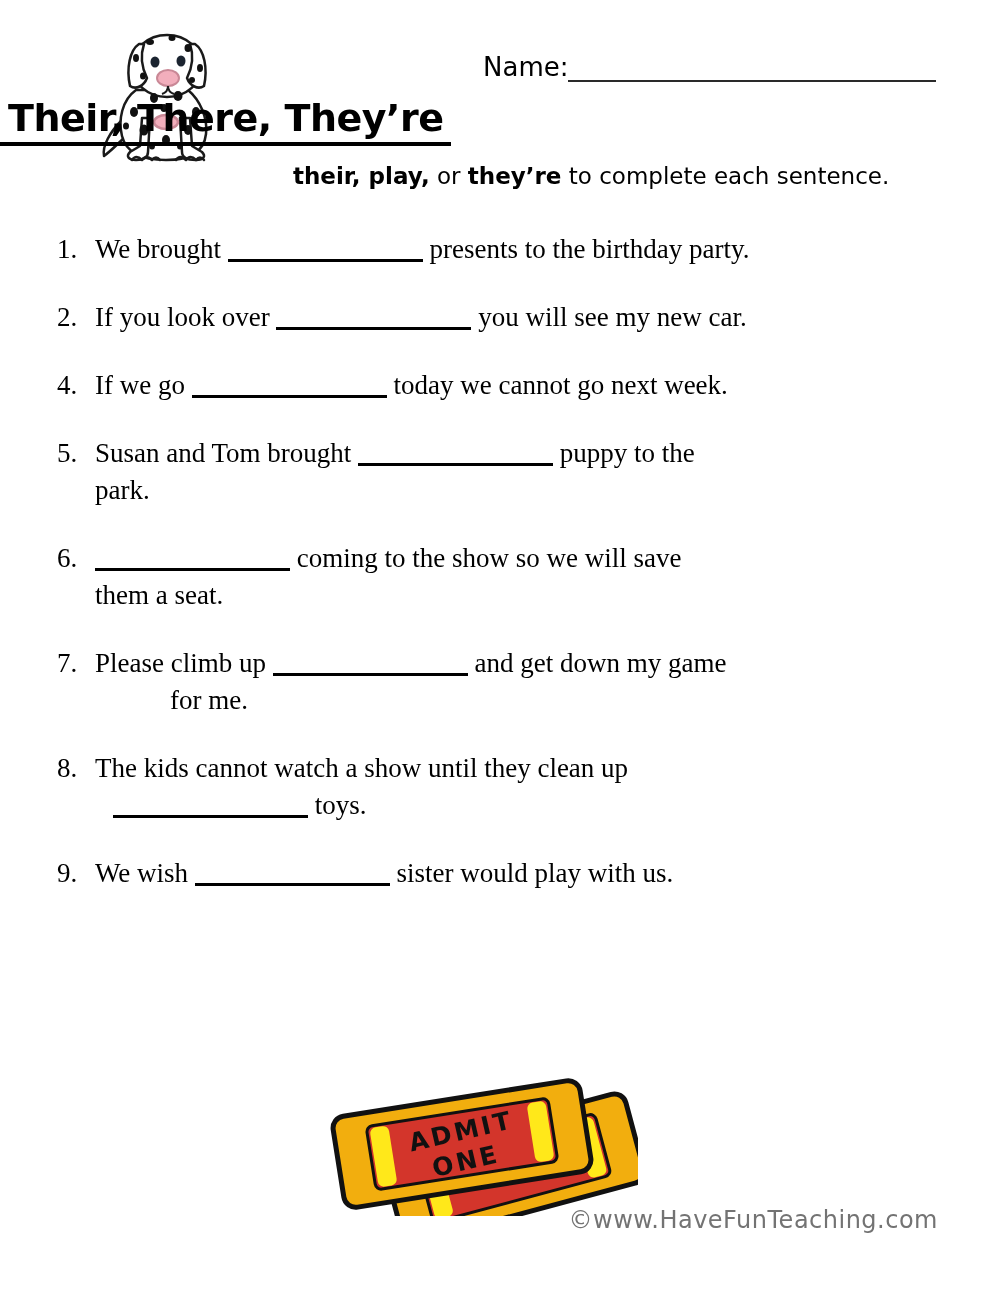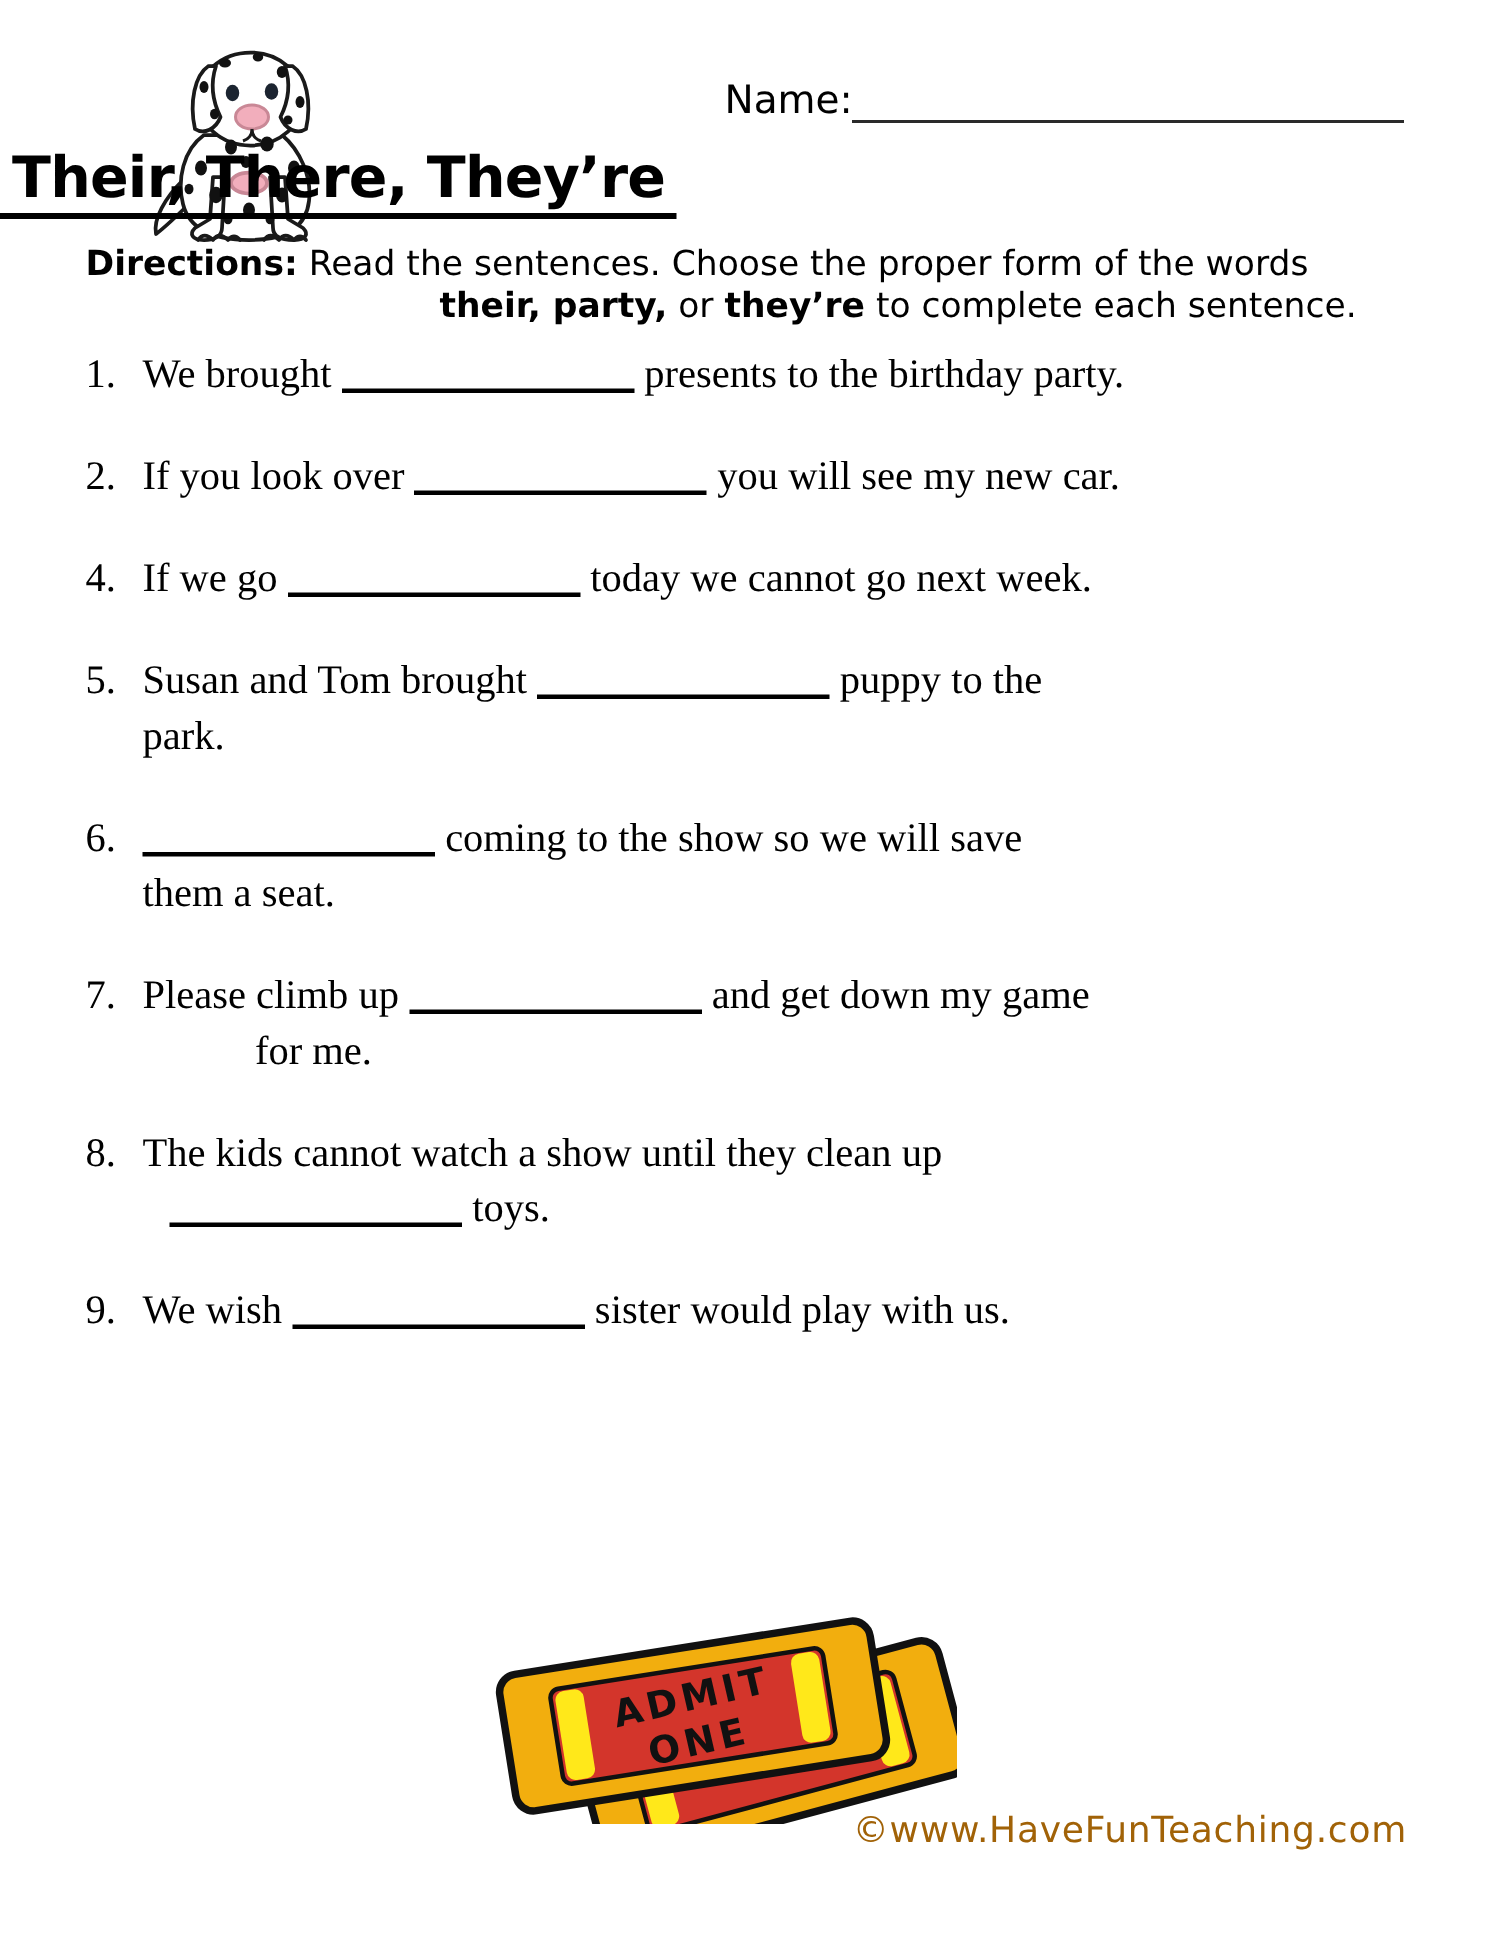--- a/index.html
+++ b/index.html
@@ -21,21 +21,21 @@
 
   
   .sentences{position:absolute;left:57px;top:231px;right:52px;font-size:27px;line-height:37px;font-family:Liberation Serif, serif;}
   .sentence{margin:0 0 31px 0;padding-left:38px;text-indent:-38px;}
   .num{display:inline-block;min-width:38px;text-indent:0;}
   .blank{display:inline-block;width:195px;height:1em;border-bottom:3px solid #000;vertical-align:-4px;}
   .spacer{display:inline-block;height:1px;}
 
   
   .ticket{position:absolute;left:316px;top:1074px;width:322px;height:142px;}
-  .credit{position:absolute;right:62px;top:1206px;font-size:24px;color:#a16207;letter-spacing:0.5px;}
+  .credit{position:absolute;right:62px;top:1206px;font-size:24px;color:#737373;letter-spacing:0.5px;}
 </style>
 </head>
 <body>
 
 <div class="page">
 
   <svg class="dog" viewBox="0 0 150 142" aria-hidden="true">
     <g stroke="#1a1a1a" stroke-width="2.5" fill="#fff" stroke-linejoin="round" stroke-linecap="round">
 
       <path d="M30,92 C18,104 10,118 12,128 C20,122 30,112 38,104 Z"></path>
@@ -86,22 +86,21 @@
   <div class="name-row">
     <span class="label">Name:</span>
     <span class="line"></span>
   </div>
 
   <div class="title-wrap">
     <span class="title">Their, There, They’re</span>
   </div>
 
   <div class="directions">
-    <div class="l1"><b>Directions:</b><span> Read the sentences. Choose the proper form of the words</span></div>
-    <div class="l2"><b>their, party,</b><span> or </span><b>they’re</b><span> to complete each sentence.</span></div>
+    <div class="l2"><b>their, play,</b><span> or </span><b>they’re</b><span> to complete each sentence.</span></div>
   </div>
 
   <div class="sentences" id="sentences">
       <p class="sentence"><span class="num">1.</span><span>We brought </span><span class="blank"></span><span> presents to the birthday party.</span></p>
       <p class="sentence"><span class="num">2.</span><span>If you look over </span><span class="blank"></span><span> you will see my new car.</span></p>
       <p class="sentence"><span class="num">4.</span><span>If we go </span><span class="blank"></span><span> today we cannot go next week.</span></p>
       <p class="sentence"><span class="num">5.</span><span>Susan and Tom brought </span><span class="blank"></span><span> puppy to the</span><br><span>park.</span></p>
       <p class="sentence"><span class="num">6.</span><span class="blank"></span><span> coming to the show so we will save</span><br><span>them a seat.</span></p>
       <p class="sentence"><span class="num">7.</span><span>Please climb up </span><span class="blank"></span><span> and get down my game</span><br><span class="spacer" style="width: 75px;"></span><span>for me.</span></p>
       <p class="sentence"><span class="num">8.</span><span>The kids cannot watch a show until they clean up</span><br><span class="spacer" style="width: 18px;"></span><span class="blank"></span><span> toys.</span></p>

